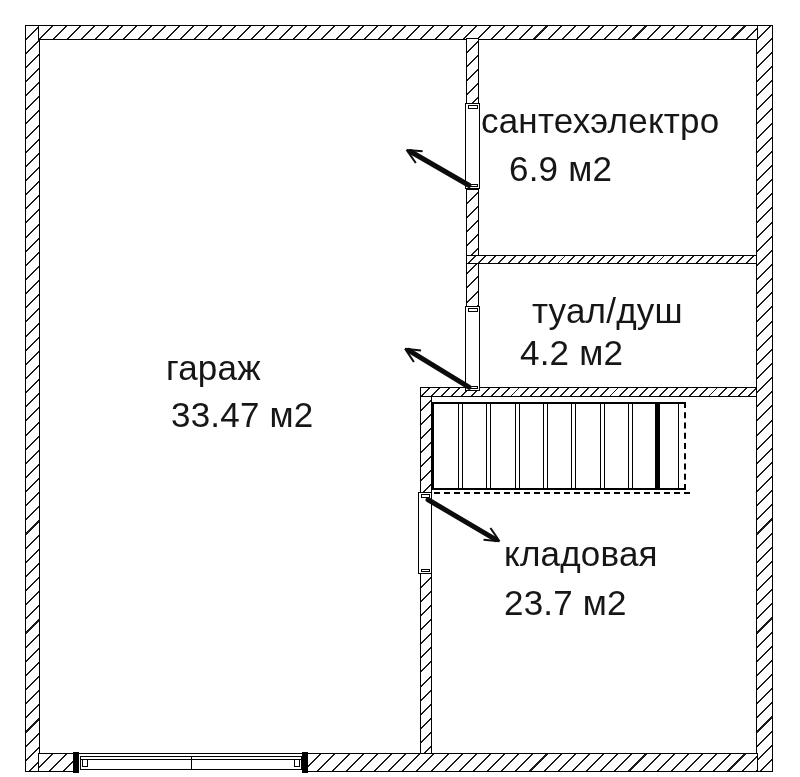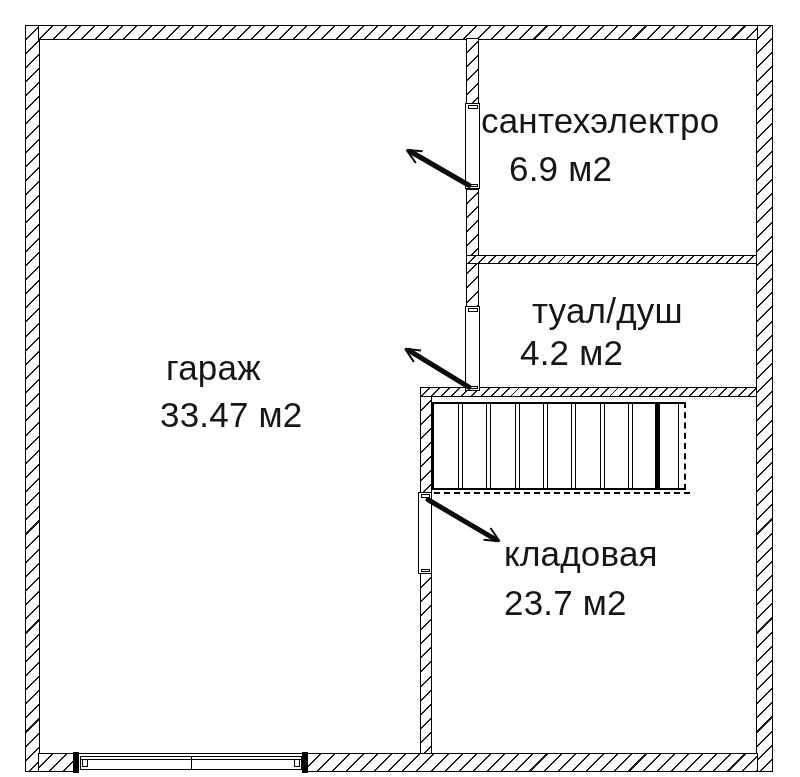--- a/index.html
+++ b/index.html
@@ -115,21 +115,21 @@
   <div class="gate-jamb" style="left:73px;"></div>
   <div class="gate-jamb" style="left:302px;"></div>
   <div class="gate-panel">
     <div class="hline"></div>
     <div class="vdiv"></div>
     <div class="endcap l"></div>
     <div class="endcap r"></div>
   </div>
 
   <div class="room-label" style="left:166px; top:349px;">гараж</div>
-  <div class="room-label" style="left:160px; top:396px;">33.47 м2</div>
+  <div class="room-label" style="left:171px; top:396px;">33.47 м2</div>
 
   <div class="room-label" style="left:481px; top:102px;">сантехэлектро</div>
   <div class="room-label" style="left:481px; top:150px;margin-left:28px;">6.9 м2</div>
 
   <div class="room-label" style="left:532px; top:268px;margin-top:24px;">туал/душ</div>
   <div class="room-label" style="left:520px; top:334px;">4.2 м2</div>
 
   <div class="room-label" style="left:504px; top:535px;">кладовая</div>
   <div class="room-label" style="left:504px; top:584px;">23.7 м2</div>
 

